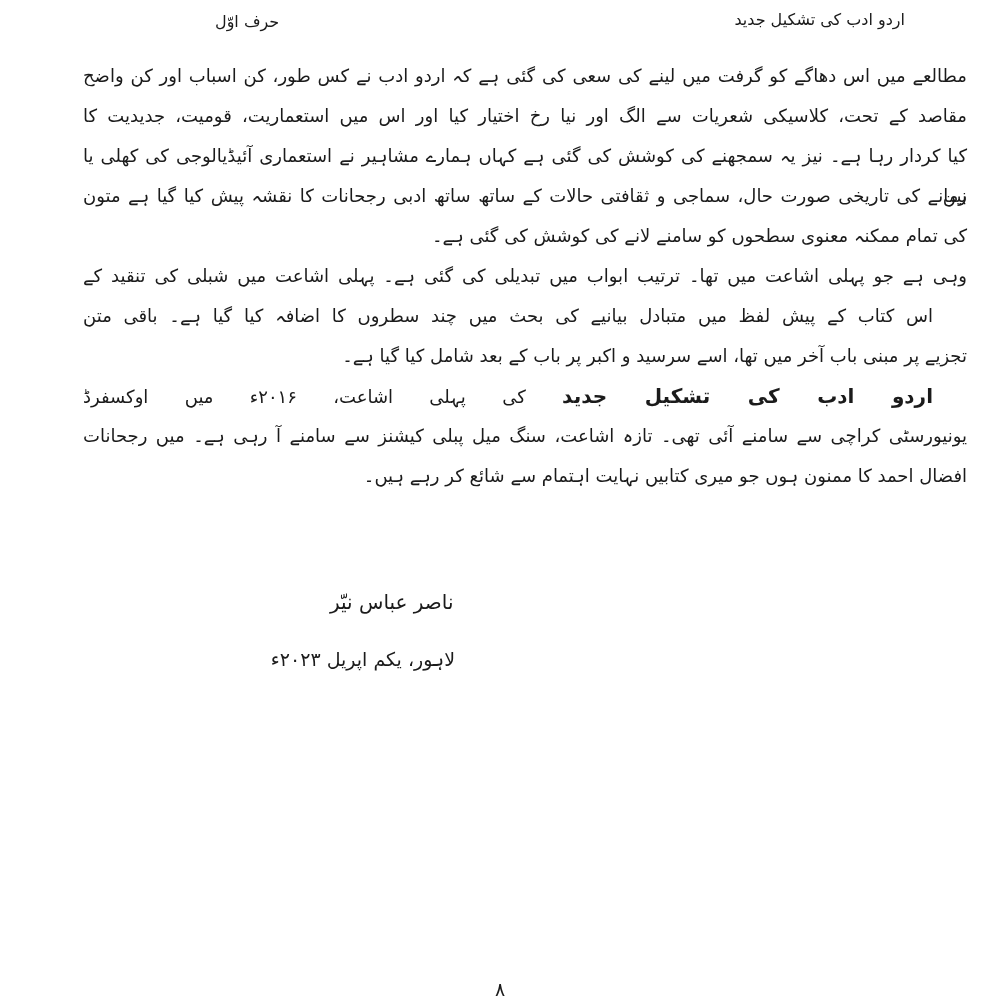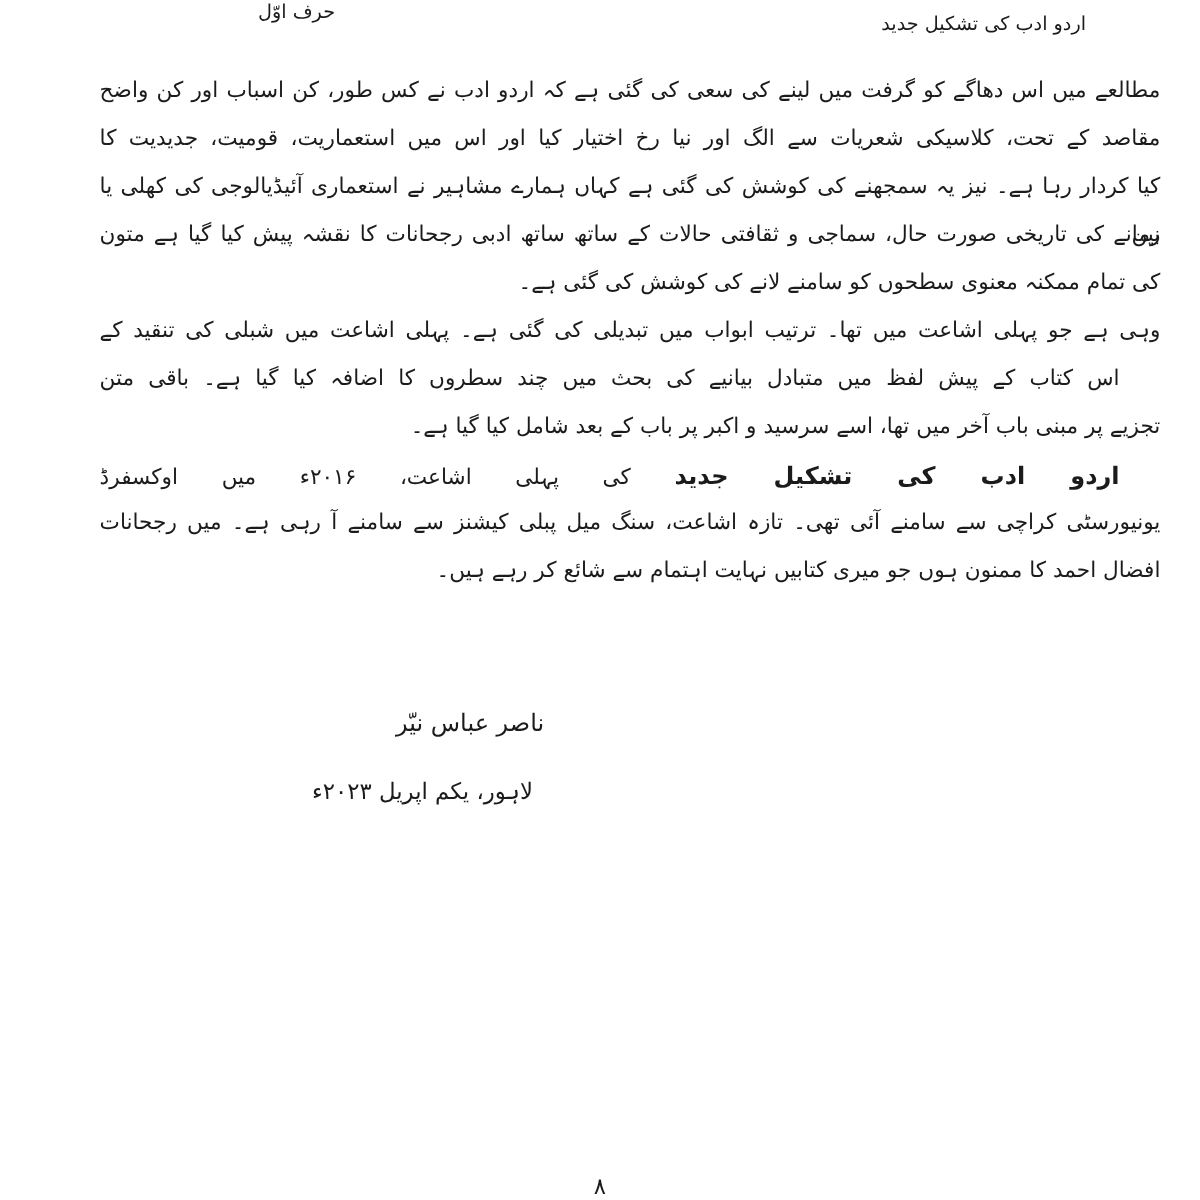--- a/index.html
+++ b/index.html
@@ -23,21 +23,21 @@
   .head-right {
     position: absolute;
     top: 10px;
     right: 95px;
     font-size: 16px;
     direction: rtl;
     white-space: nowrap;
   }
   .head-left {
     position: absolute;
-    top: 0;
+    top: 12px;
     left: 215px;
     font-size: 16px;
     direction: rtl;
     white-space: nowrap;
   }
   
   .text-block {
     position: absolute;
     top: 56px;
     left: 83px;
@@ -71,21 +71,21 @@
     text-align: left;
     direction: rtl;
     font-size: 20px;
     white-space: nowrap;
   }
   .dateline {
     position: absolute;
     top: 648px;
     left: 260px;
     width: 195px;
-    text-align: left;
+    text-align: right;
     direction: rtl;
     font-size: 19px;
     white-space: nowrap;
   }
   
   .page-number {
     position: absolute;
     top: 978px;
     left: 0;
     right: 0;

